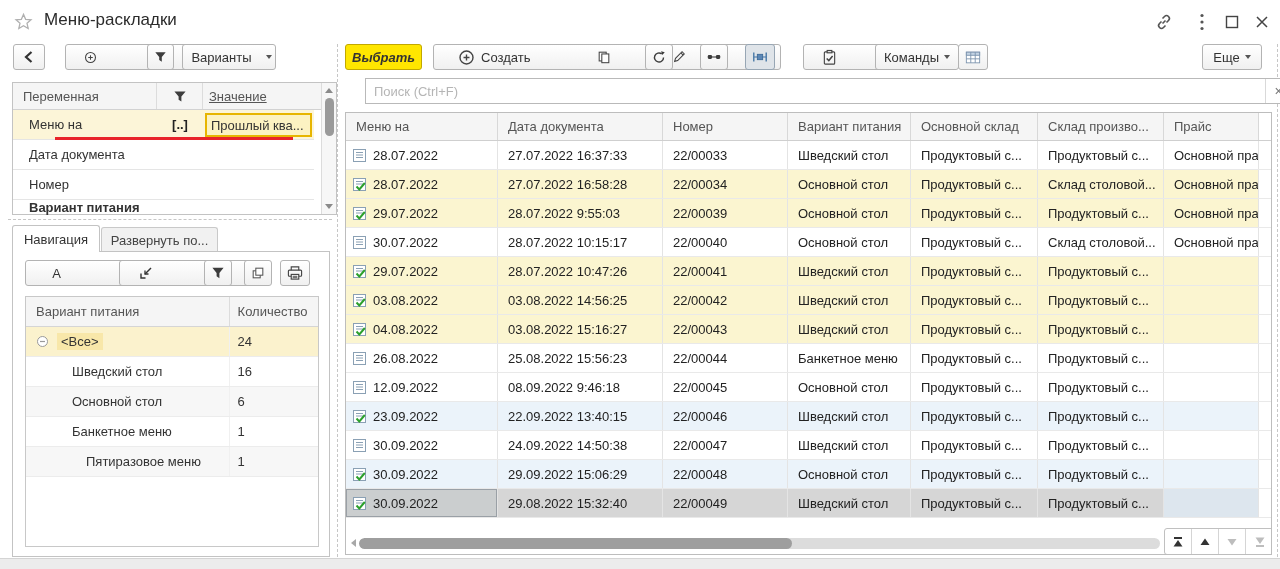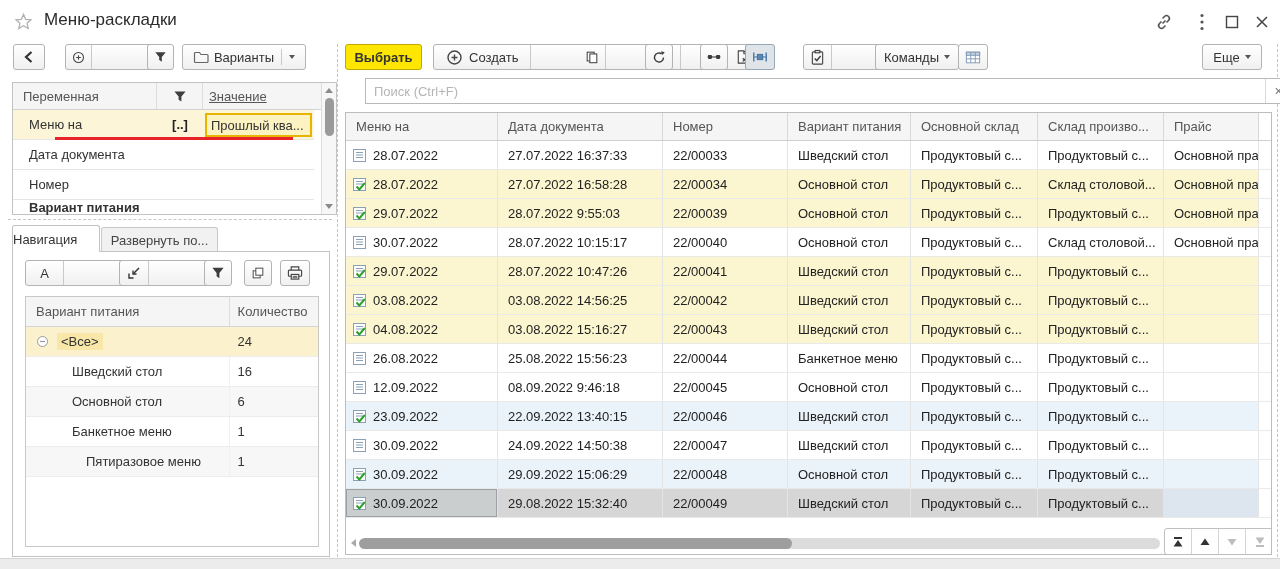--- a/index.html
+++ b/index.html
@@ -11,25 +11,25 @@
     --row-selected:#d6d6d6; --red:#e8232a;
   }
   .abs { position:absolute; }
   
   .title { position:absolute; left:44px; top:10px; font-size:17px; color:#2b2b2b; }
   .winbtn { position:absolute; top:10px; width:24px; height:24px; display:flex; align-items:center; justify-content:center; }
   
   .btn, .btn-group { position:absolute; height:26px; background:linear-gradient(#ffffff,#f0f0f0);
     border:1px solid #b3b3b3; border-radius:3px; display:flex; align-items:center; justify-content:center; }
   .btn { gap:5px; padding:0 6px; cursor:pointer; }
-  .btn-group { padding:0; overflow:hidden;gap:48px; }
+  .btn-group { padding:12px; overflow:hidden;gap:48px; }
   .gbtn { height:100%; display:flex; align-items:center; justify-content:center; gap:6px;
           padding:0 6px; border-right:1px solid #c9c9c9; cursor:pointer; }
   .gbtn:last-child { border-right:none; }
-  .btn-yellow { background:var(--accent-btn); border-color:#c2a800; font-weight:bold; padding:0 14px; }
+  .btn-yellow { background:var(--accent-btn); border-color:#c2a800; font-weight:bold; padding:0 14px;font-style:italic; }
   .btn-pressed { background:#dfe4e9; border-color:#97a6b4; }
   .caret { width:0; height:0; border-left:3.5px solid transparent; border-right:3.5px solid transparent; border-top:4px solid #555; }
   .vline { width:1px; height:16px; background:#c9c9c9; margin:0 2px; }
   
   .vtable { position:absolute; left:12px; top:82px; width:325px; height:133px; border:1px solid #c3c3c3; background:#fff; }
   .vhead { display:flex; height:27px; background:#f5f5f5; border-bottom:1px solid #d2d2d2; color:#555; align-items:center; }
   .vh1 { width:144px; padding-left:10px; } .vh2 { width:46px; display:flex; justify-content:center; }
   .vh3 { width:111px; padding-left:6px;text-decoration:underline; }
   .vhead > div { border-right:1px solid #dcdcdc; height:100%; display:flex; align-items:center; }
   .vh3 { border-right:none !important; }
@@ -47,21 +47,21 @@
   .sarr-dn { width:0; height:0; border-left:4px solid transparent; border-right:4px solid transparent; border-top:5px solid #8a8a8a; margin-bottom:5px; }
   .sthumb { width:9px; height:38px; background:#9a9a9a; border-radius:5px; margin-top:5px; }
   .red-line { position:absolute; left:55px; top:137px; width:238px; height:3px; background:var(--red); z-index:6; }
   
   .hsplit { position:absolute; left:8px; top:219px; width:324px; border-top:1px dashed #c6c6c6; }
   .vsplit { position:absolute; left:337px; top:44px; height:513px; border-left:1px dashed #c6c6c6; }
   .vsplit2 { position:absolute; left:1277px; top:44px; height:513px; border-left:1px dashed #c6c6c6; }
   
   .tab-on { position:absolute; left:12px; top:225px; width:88px; height:27px; background:#fff;
             border:1px solid #c3c3c3; border-bottom:none; border-radius:3px 3px 0 0;
-            display:flex; align-items:center; z-index:3; cursor:pointer; }
+            display:flex; align-items:center; justify-content:center; z-index:3; cursor:pointer; }
   .tab-off { position:absolute; left:101px; top:227px; width:117px; height:25px; background:#f1f1f1;
              border:1px solid #c9c9c9; border-bottom:none; border-radius:3px 3px 0 0;
              display:flex; align-items:center; justify-content:center; color:#444; cursor:pointer; }
   .tab-panel { position:absolute; left:12px; top:251px; width:318px; height:306px; border:1px solid #c3c3c3; background:#fff; z-index:2; }
   
   .ntable { position:absolute; left:12px; top:44px; width:294px; height:251px; border:1px solid #c8c8c8; overflow:hidden; }
   .nhead { display:flex; height:30px; background:#f5f5f5; border-bottom:1px solid #d5d5d5; color:#555; align-items:center; }
   .nh1 { width:205px; padding-left:10px; border-right:1px solid #dcdcdc; height:100%; display:flex; align-items:center; }
   .nh2 { width:89px; padding-left:8px; }
   .nrow { display:flex; height:30px; align-items:center; border-bottom:1px solid #ececec; }
@@ -154,21 +154,21 @@
         <rect x="4.5" y="4" width="7" height="9.5" rx="1"></rect>
         <path d="M6.5 6.5v5M9.5 6.5v5"></path>
       </svg>
   </div>
 </div>
 <div class="btn" style="left:147px;top:44px;width:27px">
   <svg width="15" height="14" viewBox="0 0 15 14">
       <path d="M1.5 1.5h12L9 7v5.5L6 10.5V7z" fill="#3d3d3d"></path>
     </svg>
 </div>
-<div class="btn" style="left:182px;top:44px;width:124px">
+<div class="btn" style="left:182px;top:44px;width:94px">
   <svg width="16" height="14" viewBox="0 0 16 14" fill="none" stroke="#666" stroke-width="1.2">
       <path d="M1.5 3.5a1 1 0 0 1 1-1h4l1.5 2h6a1 1 0 0 1 1 1v6a1 1 0 0 1-1 1H2.5a1 1 0 0 1-1-1z"></path>
     </svg>
   <span>Варианты</span>
   <span class="vline"></span>
   <span class="caret"></span>
 </div>
 
 <div class="vtable">
   <div class="vhead">

